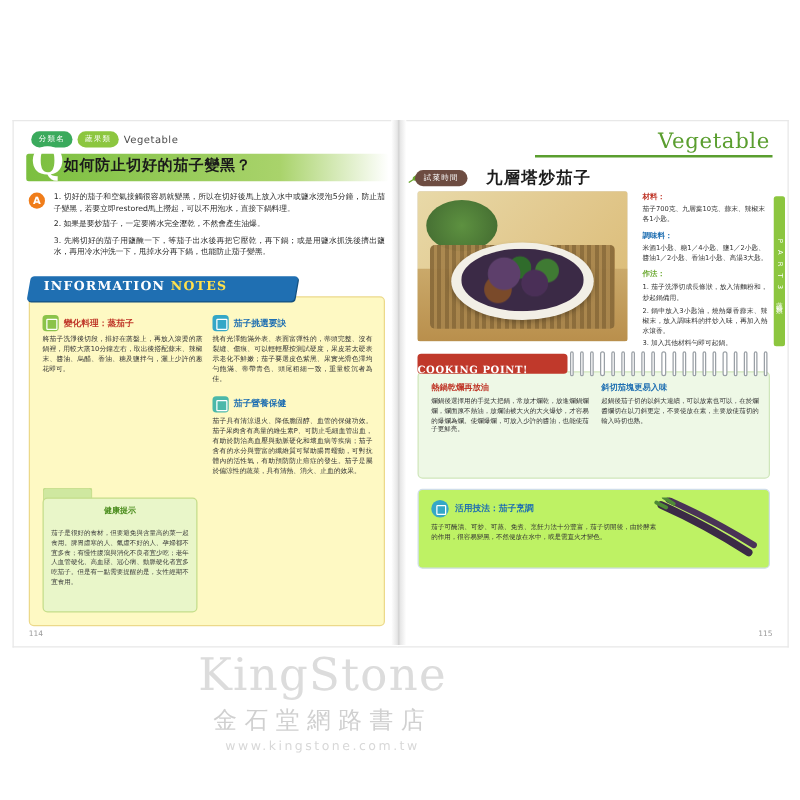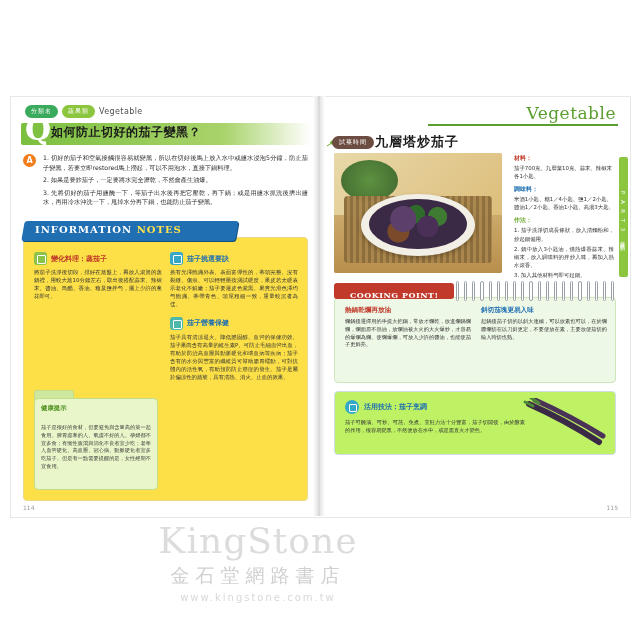--- a/index.html
+++ b/index.html
@@ -40,52 +40,52 @@
   
   .notes-banner{position:absolute;left:12px;top:124px;width:230px;height:22px;padding-left:41px;}
   .notes-banner .ribbon{position:absolute;left:0;top:0;width:214px;height:20px;
     background:#1f6fb2;border-radius:3px;transform:skewX(-10deg);
     box-shadow:1px 1px 0 #14507f;}
   .notes-banner .txt{position:absolute;left:12px;top:3px;color:#fff;font-size:10px;font-weight:bold;
     font-family:"DejaVu Serif","Liberation Serif",serif;letter-spacing:1px;}
   .notes-banner .txt em{font-style:normal;color:#ffe14d;}
 
   .notes-box{position:absolute;left:12px;top:140px;width:283px;height:262px;
-    background:#fde047;border:1px solid #ecd98a;border-radius:4px;}
+    background:#fef9c3;border:1px solid #ecd98a;border-radius:4px;}
   .note-col{position:absolute;top:14px;width:128px;}
   .note-col.c1{left:10px;}
   .note-col.c2{left:146px;}
   .note-item{margin-bottom:8px;}
   .note-head{display:flex;align-items:center;gap:4px;margin-bottom:3px;}
   .note-ico{width:13px;height:13px;border-radius:3px;background:#3fb0c9;position:relative;flex:0 0 auto;}
   .note-ico.green{background:#8bc34a;}
   .note-ico.blue{background:#35a7c7;}
   .note-ico.teal{background:#4bb8a9;}
   .note-ico::after{content:"";position:absolute;left:3px;top:3px;width:7px;height:7px;
     border:1.2px solid #fff;border-radius:1px;}
   .note-title{font-size:7px;font-weight:bold;color:#c0392b;}
   .note-title.t2{color:#1f6fb2;}
   .note-body{font-size:5.4px;line-height:1.5;color:#333;text-align:justify;}
 
   .health-box{position:absolute;left:10px;top:160px;width:124px;height:92px;
     background:#e9f6c9;border:1px solid #c4dd8a;border-radius:4px;padding:5px 6px;box-sizing:border-box;}
-  .health-title{font-size:6.4px;font-weight:bold;color:#4a8c1c;margin-bottom:11px;}
+  .health-title{font-size:6.4px;font-weight:bold;color:#4a8c1c;margin-bottom:11px;text-align:center;}
   .health-body{font-size:5.2px;line-height:1.5;color:#3c3c3c;text-align:justify;}
 
   .folder-tab{position:absolute;left:10px;top:152px;width:38px;height:9px;background:#cfe8a0;
     border:1px solid #c4dd8a;border-bottom:none;border-radius:3px 3px 0 0;}
 
   .pg-left{position:absolute;left:12px;bottom:6px;font-size:6px;color:#9a9a9a;}
 
   
   .veg-word{position:absolute;right:14px;top:6px;font-size:17px;color:#5a9e2f;
     font-family:"DejaVu Serif","Liberation Serif",serif;letter-spacing:.5px;}
   .veg-rule{position:absolute;right:12px;top:27px;width:190px;height:1.5px;background:#5a9e2f;}
 
-  .dish-row{position:absolute;left:14px;top:36px;width:200px;display:flex;align-items:center;gap:1px;}
+  .dish-row{position:absolute;left:14px;top:36px;width:200px;display:flex;align-items:center;gap:15px;}
   .dish-badge{background:#6d4c41;color:#fff;font-size:6px;border-radius:9px;padding:2px 7px;letter-spacing:1px;}
   .dish-title{font-size:13px;font-weight:bold;color:#1b1b1b;letter-spacing:1px;}
   .leafline{position:absolute;left:8px;top:40px;width:42px;height:12px;}
 
   .photo{position:absolute;left:16px;top:56px;width:168px;height:120px;border-radius:2px;overflow:hidden;
     background:#d8cdb6;}
   .photo .tablecloth{position:absolute;inset:0;
     background:linear-gradient(135deg,#e8d9a8 0%,#e2c98f 45%,#d9b870 100%);}
   .photo .cloth2{position:absolute;left:0;top:52%;width:100%;height:48%;
     background:linear-gradient(to bottom,#caa96a,#b98f4c);}
@@ -105,21 +105,21 @@
 
   .ing-box{position:absolute;left:196px;top:56px;width:100px;font-size:5.4px;color:#333;line-height:1.5;}
   .ing-h{font-weight:bold;color:#c0392b;font-size:6px;margin-bottom:2px;}
   .ing-h2{font-weight:bold;color:#1f6fb2;font-size:6px;margin:4px 0 2px;}
   .ing-h3{font-weight:bold;color:#6aa82e;font-size:6px;margin:4px 0 2px;}
   .ing-box ol{margin:0;padding-left:9px;}
   .ing-box ol li{margin-bottom:2px;text-align:justify;}
 
   .cook-banner{position:absolute;left:16px;top:186px;width:120px;height:16px;background:#c0392b;
     border-radius:3px;}
-  .cook-banner span{color:#fff;font-size:8px;font-weight:bold;line-height:16px;padding-left:16px;
+  .cook-banner span{color:#fff;font-size:8px;font-weight:bold;line-height:16px;padding-left:0;
     font-family:"DejaVu Serif","Liberation Serif",serif;letter-spacing:.5px;}
   .spiral{position:absolute;left:138px;top:184px;width:158px;height:20px;display:flex;gap:5px;}
   .spiral i{display:block;width:4px;height:18px;border:1px solid #9aa0a6;border-radius:3px;background:#fff;}
 
   .cook-box{position:absolute;left:16px;top:200px;width:280px;height:84px;
     background:#eef8e6;border:1px solid #cfe6bb;border-radius:4px;}
   .cook-col{position:absolute;top:8px;width:126px;}
   .cook-col.c1{left:10px;}
   .cook-col.c2{left:146px;}
   .cook-title{font-size:6.6px;font-weight:bold;color:#c0392b;margin-bottom:3px;}

